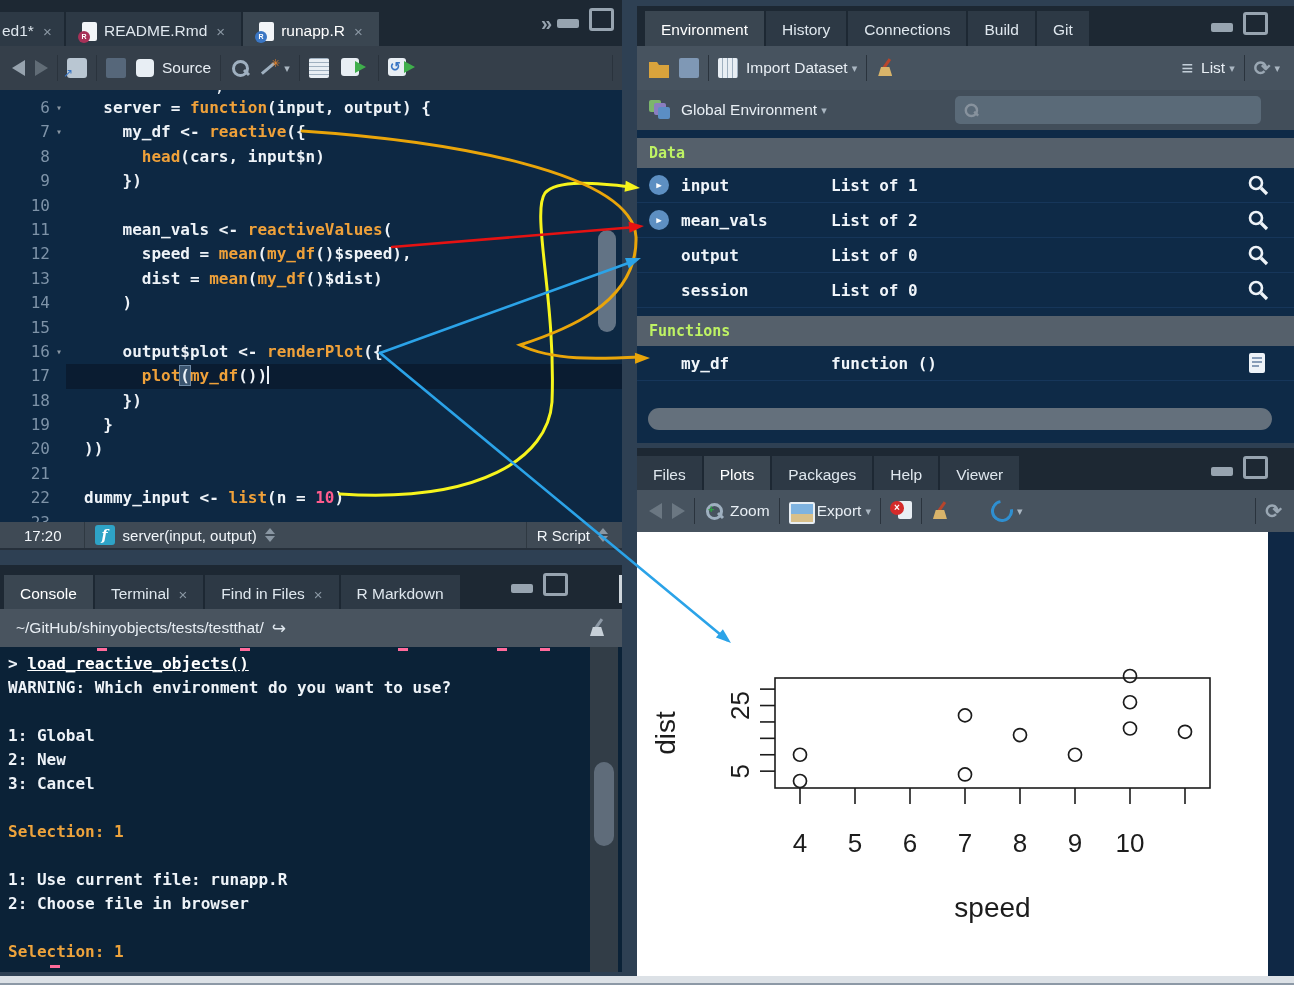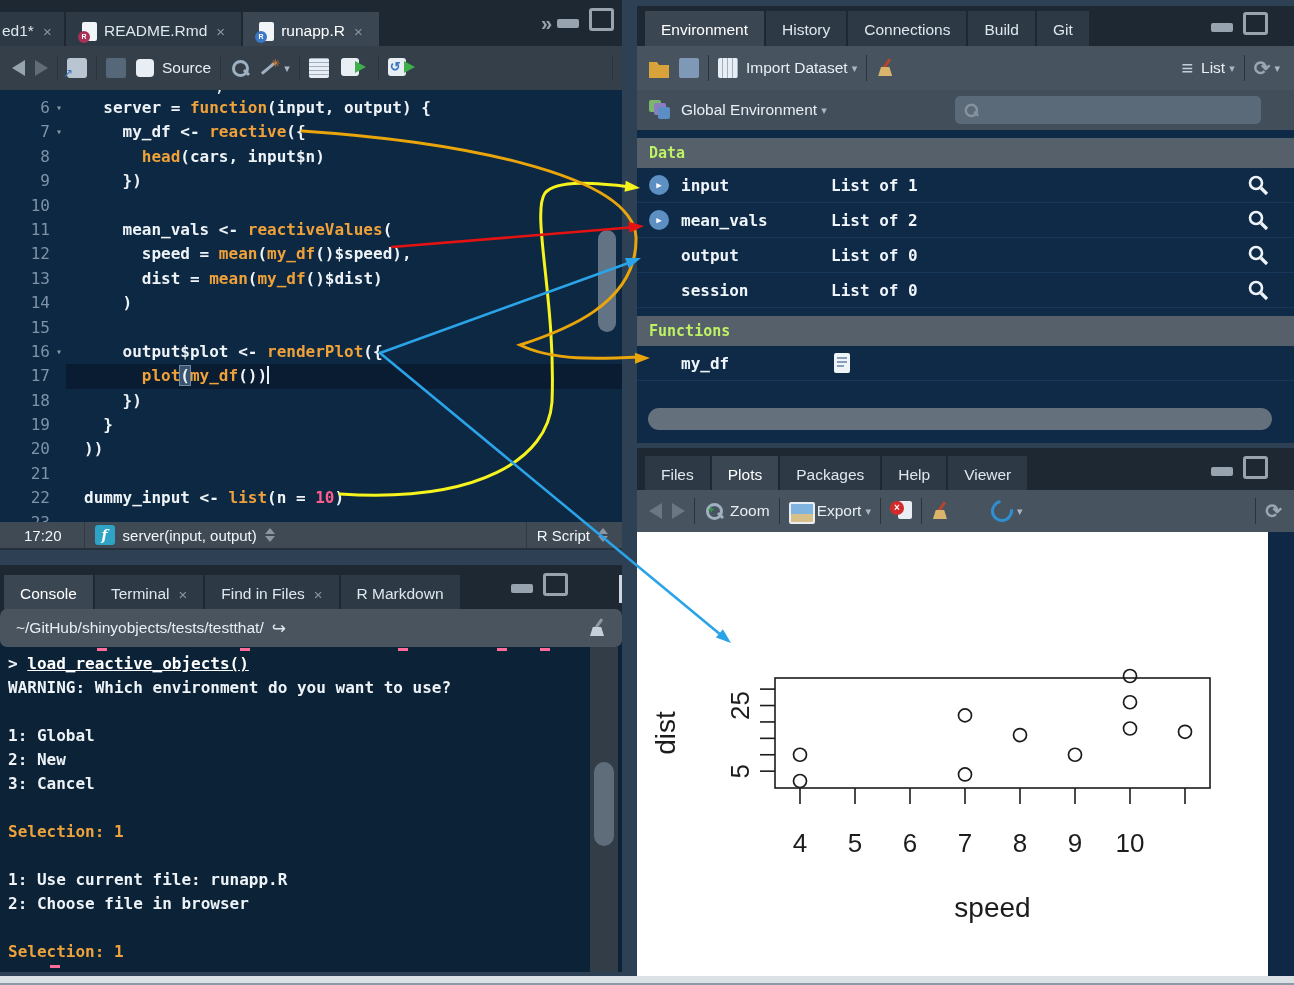--- a/index.html
+++ b/index.html
@@ -324,20 +324,21 @@
           <div style="width: 26px; height: 24px; margin-right: 22px;"><svg width="24" height="24">
               <circle cx="10" cy="10" r="6" fill="none" stroke="#eef3f8" stroke-width="2.6"></circle>
               <line x1="15" y1="15" x2="21" y2="21" stroke="#eef3f8" stroke-width="3.2"></line>
             </svg></div>
         </div>
         <div style="height: 8px;"></div>
         <div class="sechdr">Functions</div>
         <div class="envrow">
           <div class="expander" style="visibility: hidden; margin-left: 12px;"></div>
           <div class="envname">my_df</div>
+          <div class="envval">function ()</div>
           <div style="width: 26px; height: 24px; margin-right: 22px;"><svg width="22" height="24">
               <rect x="3" y="2" width="16" height="20" rx="2" fill="#eef3f8"></rect>
               <line x1="6" y1="7" x2="16" y2="7" stroke="#6f87a8" stroke-width="1.6"></line>
               <line x1="6" y1="11" x2="16" y2="11" stroke="#6f87a8" stroke-width="1.6"></line>
               <line x1="6" y1="15" x2="13" y2="15" stroke="#6f87a8" stroke-width="1.6"></line>
             </svg></div>
         </div>
       </div>
 
     <div class="abs" style="left:11px;top:402px;width:624px;height:22px;background:#64707c;border-radius:11px;"></div>
@@ -361,21 +362,21 @@
             <div>R Markdown</div>
           </div>
         </div>
       <div class="minmax abs" style="right:54px;top:8px;">
         <div class="btn-min"></div>
         <div class="btn-max"></div>
       </div>
       <div class="abs" style="right:0;top:10px;width:3px;height:28px;background:#cfd6dc;"></div>
     </div>
 
-    <div class="toolbar" style="top:44px;height:38px;background:#49545f;font-size:15.5px;border-radius:7px;">
+    <div class="toolbar" style="top:44px;height:38px;background:#49545f;font-size:15.5px;">
       <span style="width:16px;"></span>
       <span>~/GitHub/shinyobjects/tests/testthat/</span>
       <span style="width:8px;"></span>
       <span style="color:#dfe7ee;font-size:17px;">↪</span>
       <span style="margin-left:auto;"></span>
       <span class="broom silver">
           <span class="stick"></span>
           <span class="head"></span>
         </span>
       <span style="width:14px;"></span>
@@ -405,21 +406,21 @@
         <div class="pinkdash" style="left: 50px; top: 400px;"></div>
       </div>
 
     <div class="abs" style="left:590px;top:82px;width:28px;bottom:0;background:#323d47;">
       <div style="position:absolute;left:4px;top:115px;width:20px;height:84px;background:#5f6c7a;border-radius:10px;"></div>
     </div>
   </div>
 
   <div class="pane" id="plots-pane" style="left:637px;top:448px;width:657px;height:529px;background:#0f2845;">
     <div class="tabbar" style="height:42px;padding-top:4px;">
-      <div id="plots-tabs" style="display:flex;align-items:center;height:38px;padding-left:8px;">
+      <div id="plots-tabs" style="display:flex;align-items:center;height:38px;">
           <div class="tab">
             <div>Files</div>
           </div>
           <div class="tab active">
             <div>Plots</div>
           </div>
           <div class="tab">
             <div>Packages</div>
           </div>
           <div class="tab">

